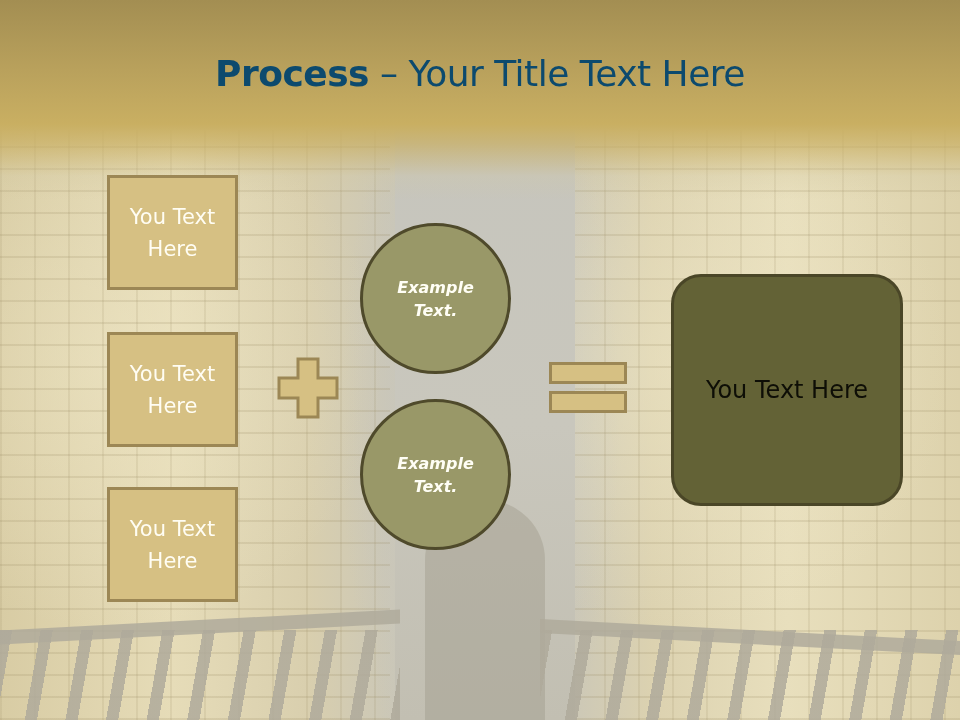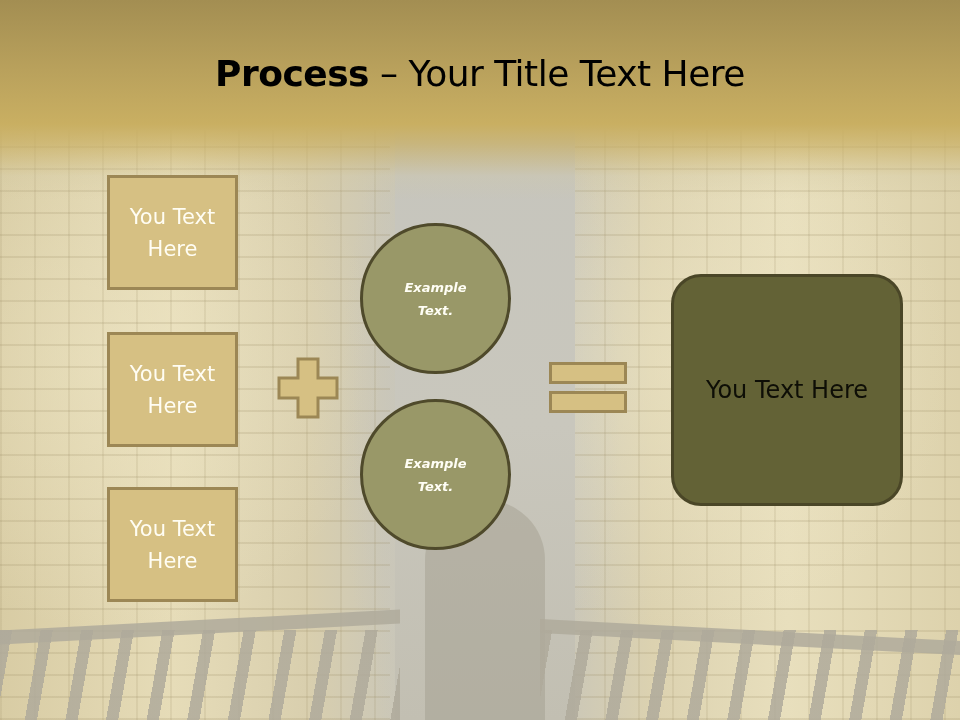--- a/index.html
+++ b/index.html
@@ -52,21 +52,21 @@
     .rail-bar.left { left: 0; width: 400px; bottom: 86px; transform: skewY(-3deg); }
     .rail-bar.right { right: 0; width: 420px; bottom: 76px; transform: skewY(3deg); }
 
     
     .header {
       position: absolute; left: 0; top: 0; width: 960px; height: 200px;
       background: linear-gradient(to bottom, #a38e52 0%, #b9a15c 35%, #c9af62 62%, rgba(201,175,98,0.7) 72%, rgba(210,200,160,0.25) 88%, rgba(210,200,160,0) 100%);
     }
     .title {
       position: absolute; left: 0; top: 52px; width: 960px;
-      text-align: center; color: #000000;
+      text-align: center; color: #0c4a6e;
       font-size: 36px; line-height: 44px;
       font-family: "DejaVu Sans", sans-serif;
       letter-spacing: -0.5px;
     }
     .title .bold { font-weight: bold; }
 
     
     .tbox {
       position: absolute; left: 107px; width: 131px; height: 115px;
       background: #d6c083; border: 3px solid #9c8755;
@@ -80,21 +80,21 @@
     .tbox.b2 { top: 332px; }
     .tbox.b3 { top: 487px; }
 
     
     .circle {
       position: absolute; left: 360px; width: 151px; height: 151px;
       border-radius: 50%;
       background: #999868; border: 3px solid #4f4a2b;
       display: flex; align-items: center; justify-content: center;
       text-align: center; color: #fffef5;
-      font-size: 13px; line-height: 23px;
+      font-size: 16px; line-height: 23px;
       font-weight: bold; font-style: italic;
       font-family: "DejaVu Sans", sans-serif;
     }
     .circle.c1 { top: 223px; }
     .circle.c2 { top: 399px; }
 
     
     .plus { position: absolute; left: 277px; top: 357px; width: 62px; height: 62px; }
 
     

